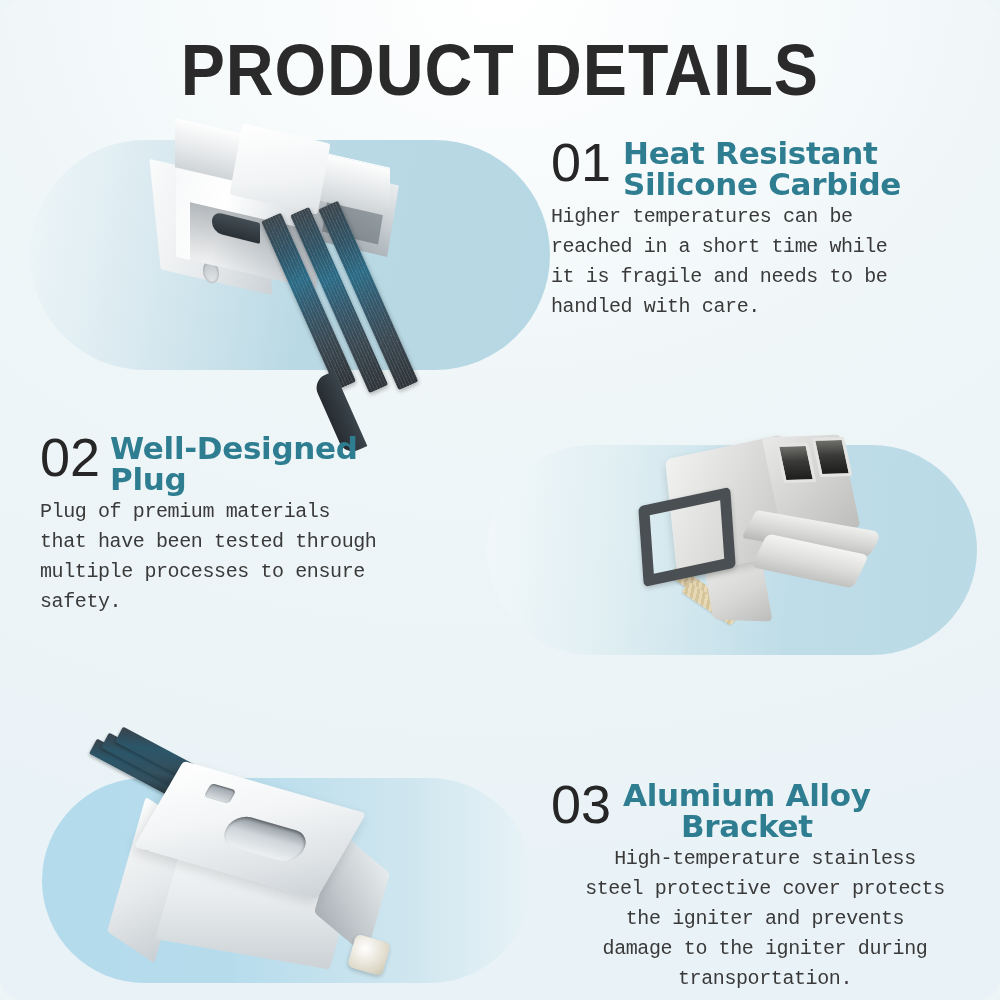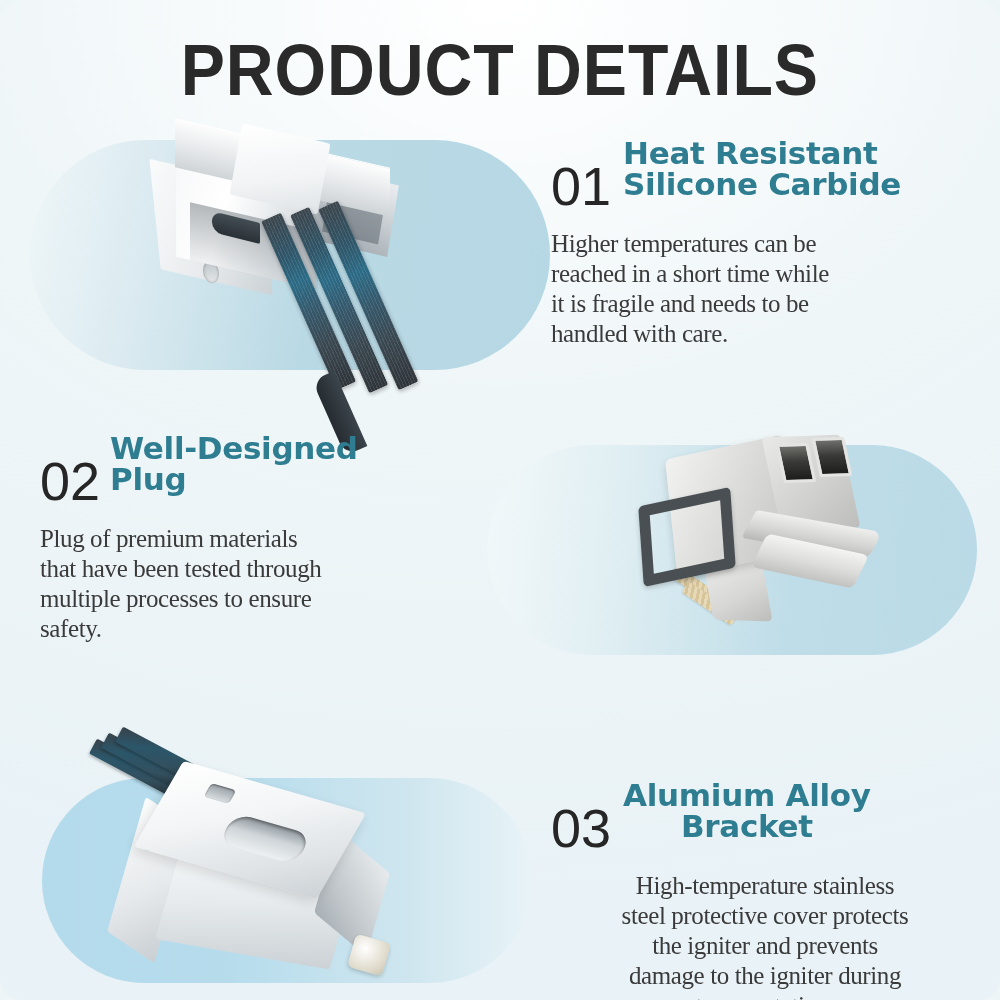--- a/index.html
+++ b/index.html
@@ -58,42 +58,41 @@
   .num{
     font-family:"Liberation Sans", sans-serif;
     font-weight:300;
     font-size:54px;
     line-height:52px;
     color:#262626;
     letter-spacing:0px;
     flex:0 0 auto;
     margin-right:12px;
     font-stretch:normal;
-    margin-top:24px;
   }
   .num-2{margin-right:10px;}
   .heading{
     font-family:"DejaVu Sans", sans-serif;
     font-weight:bold;
     font-size:31px;
     line-height:31px;
     color:#2e7d91;
     letter-spacing:-0.3px;
     padding-top:2px;
   }
   .heading .ln{display:block;}
 
   .body-text{
-    font-family:Liberation Serif, serif;
+    font-family:Liberation Mono, monospace;
     font-weight:400;
-    font-size:25px;
+    font-size:20px;
     line-height:30px;
     color:#3a3a3a;
     letter-spacing:-0.4px;
-    margin-top:17px;
+    margin-top:2px;
   }
   .body-text .ln{display:block;}
 
   
   .art{position:absolute;}
 
   
   .art1{left:150px;top:125px;width:340px;height:300px;}
   .a1-box-top{
     position:absolute;left:25px;top:18px;width:215px;height:48px;

